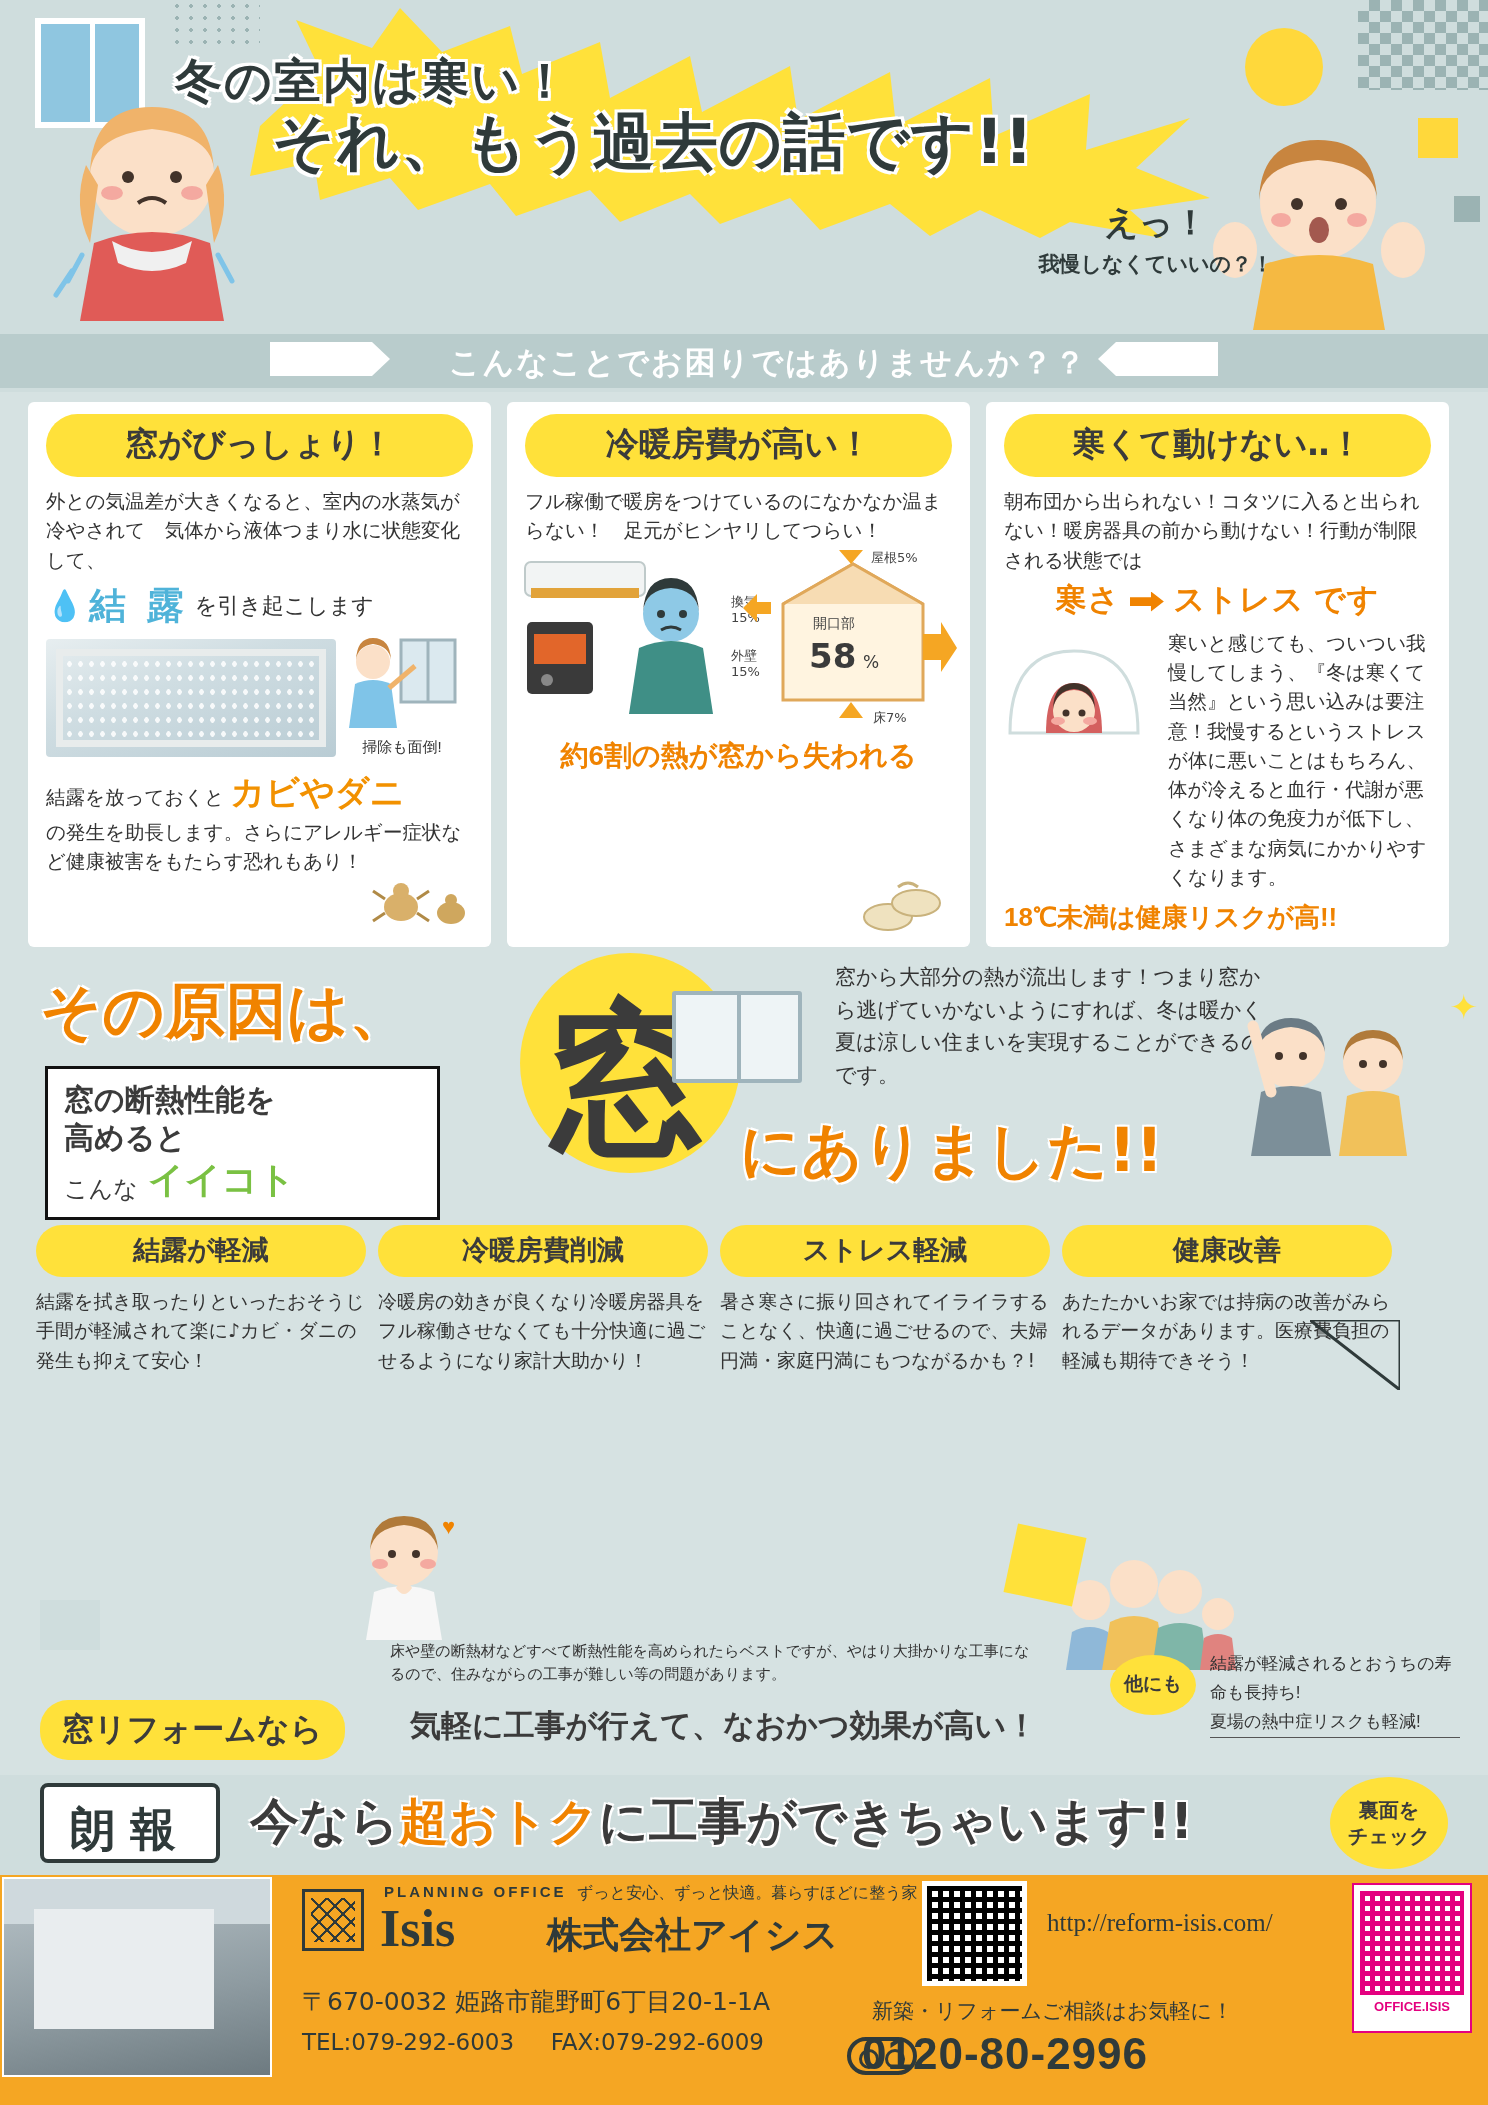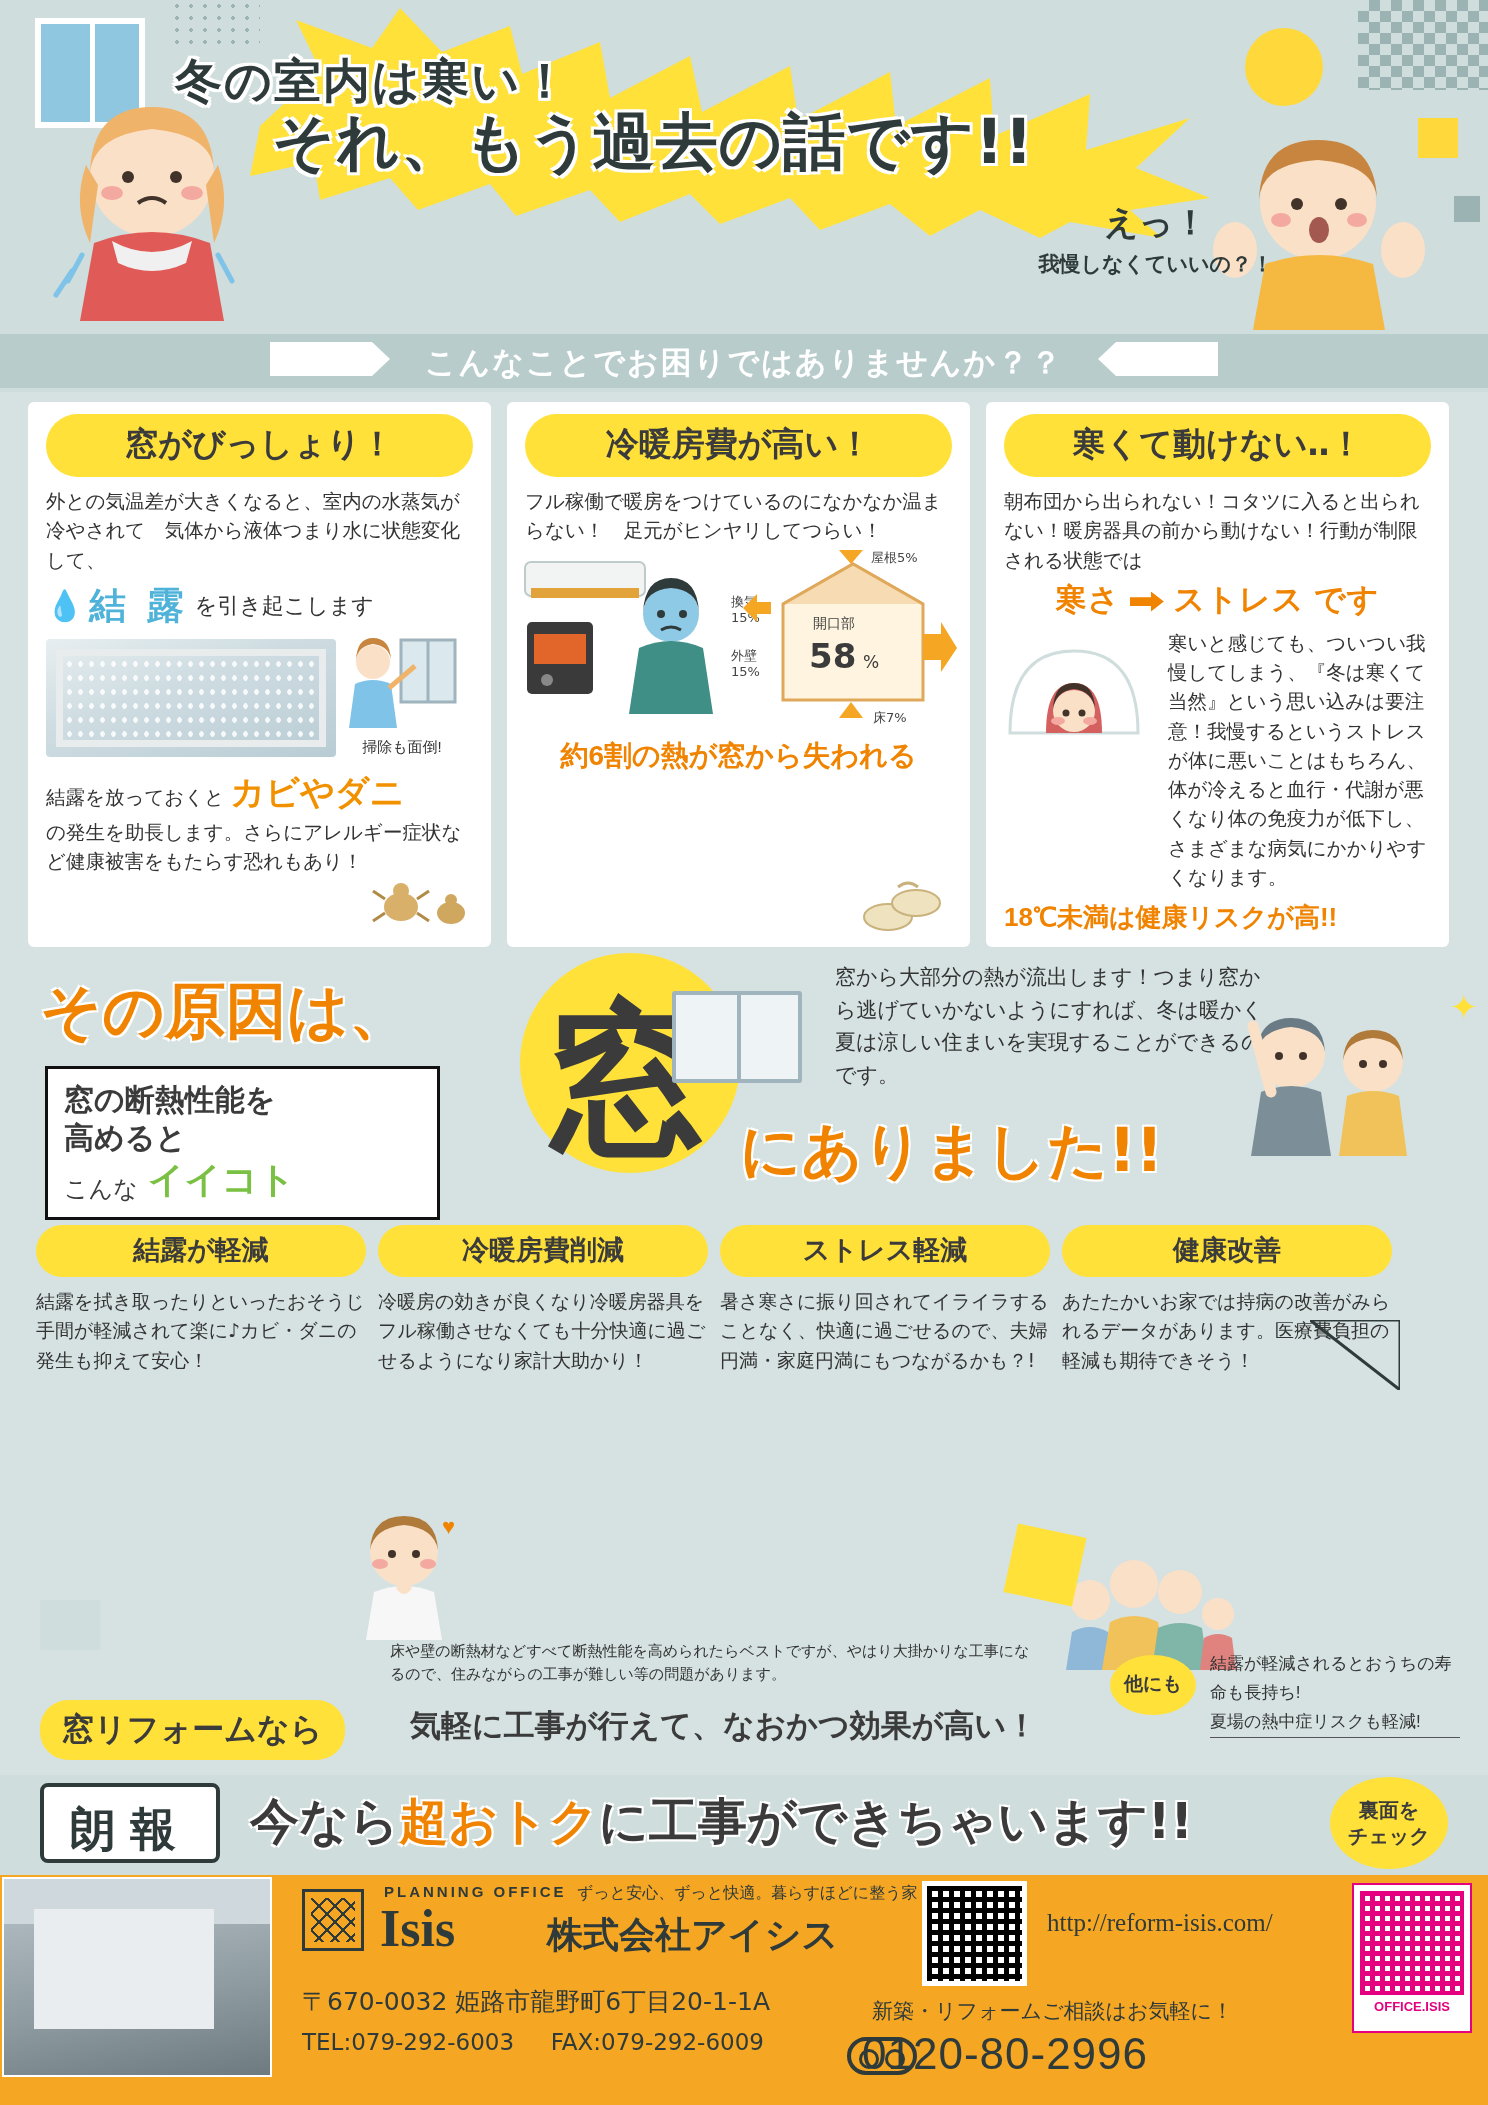--- a/index.html
+++ b/index.html
@@ -48,21 +48,21 @@
     text-shadow: -3px -3px 0 #fff, 3px -3px 0 #fff, -3px 3px 0 #fff, 3px 3px 0 #fff;
   }
   .bubble-right { position:absolute; right:215px; top:200px; z-index:6; text-align:center; }
   .bubble-right .b1 { font-size:34px; font-weight:bold; color:#2f3a3a; }
   .bubble-right .b2 { font-size:21px; font-weight:bold; color:#2f3a3a; margin-top:4px;}
 
   
   .person { position:absolute; z-index:4; }
 
   
-  .banner { position:relative; height:62px; background:#cfdddd; }
+  .banner { position:relative; height:62px; background:#cfdddd;padding-left:24px; }
   .banner .strip { position:absolute; left:0; right:0; top:4px; height:54px; background:#b9cccc; }
   .banner .txt {
     position:absolute; width:100%; text-align:center; top:12px;
     font-size:31px; font-weight:bold; color:#ffffff; letter-spacing:2px;
     font-family:"DejaVu Sans", sans-serif;
   }
   .arrowL, .arrowR { position:absolute; top:12px; width:120px; height:34px; background:#ffffff;}
   .arrowL { left:270px; clip-path: polygon(0 0,85% 0,100% 50%,85% 100%,0 100%); }
   .arrowR { right:270px; clip-path: polygon(100% 0,15% 0,0 50%,15% 100%,100% 100%); }
 
@@ -158,21 +158,21 @@
   .addr { position:absolute; left:300px; top:108px; font-size:25px; color:#2f3a3a; font-family:"DejaVu Sans",sans-serif;}
   .teltxt { position:absolute; left:300px; top:152px; font-size:23px; color:#2f3a3a; font-family:"DejaVu Sans",sans-serif;}
   .qr { position:absolute; left:920px; top:4px; width:105px; height:105px; background:#fff; padding:5px;}
   .qr .q { width:100%; height:100%;
      background-image:
        linear-gradient(90deg,#000 50%, transparent 50%),
        linear-gradient(#000 50%, transparent 50%);
      background-size: 11px 11px; }
   .url { position:absolute; left:1045px; top:32px; font-size:25px; color:#2f3a3a; font-family:"Liberation Serif",serif;}
   .consult { position:absolute; left:870px; top:120px; font-size:21px; color:#2f3a3a; font-family:"DejaVu Sans",sans-serif;}
-  .freecall { position:absolute; left:860px; top:152px; font-size:44px; font-weight:normal; color:#2f3a3a; letter-spacing:1px;}
+  .freecall { position:absolute; left:860px; top:152px; font-size:44px; font-weight:bold; color:#2f3a3a; letter-spacing:1px;}
   .freeicon { position:absolute; left:845px; top:160px; width:70px; height:38px; border:4px solid #2f3a3a; border-radius:19px;}
   .freeicon:after{content:""; position:absolute; left:8px; top:8px; width:14px; height:14px; border:3px solid #2f3a3a; border-radius:50%;}
   .freeicon:before{content:""; position:absolute; right:8px; top:8px; width:14px; height:14px; border:3px solid #2f3a3a; border-radius:50%;}
   .insta { position:absolute; right:14px; top:6px; width:120px; height:150px; background:#fff; border:2px solid #e4007f; padding:6px; text-align:center;}
   .insta .q2 { width:104px; height:104px; margin:0 auto;
      background-image: linear-gradient(90deg,#e4007f 50%, transparent 50%), linear-gradient(#e4007f 50%, transparent 50%);
      background-size: 10px 10px;}
   .insta .lbl { font-size:13px; font-weight:bold; color:#e4007f; margin-top:4px;}
 
   .arrow-orange { display:inline-block; width:34px; height:20px; background:#f08300;

